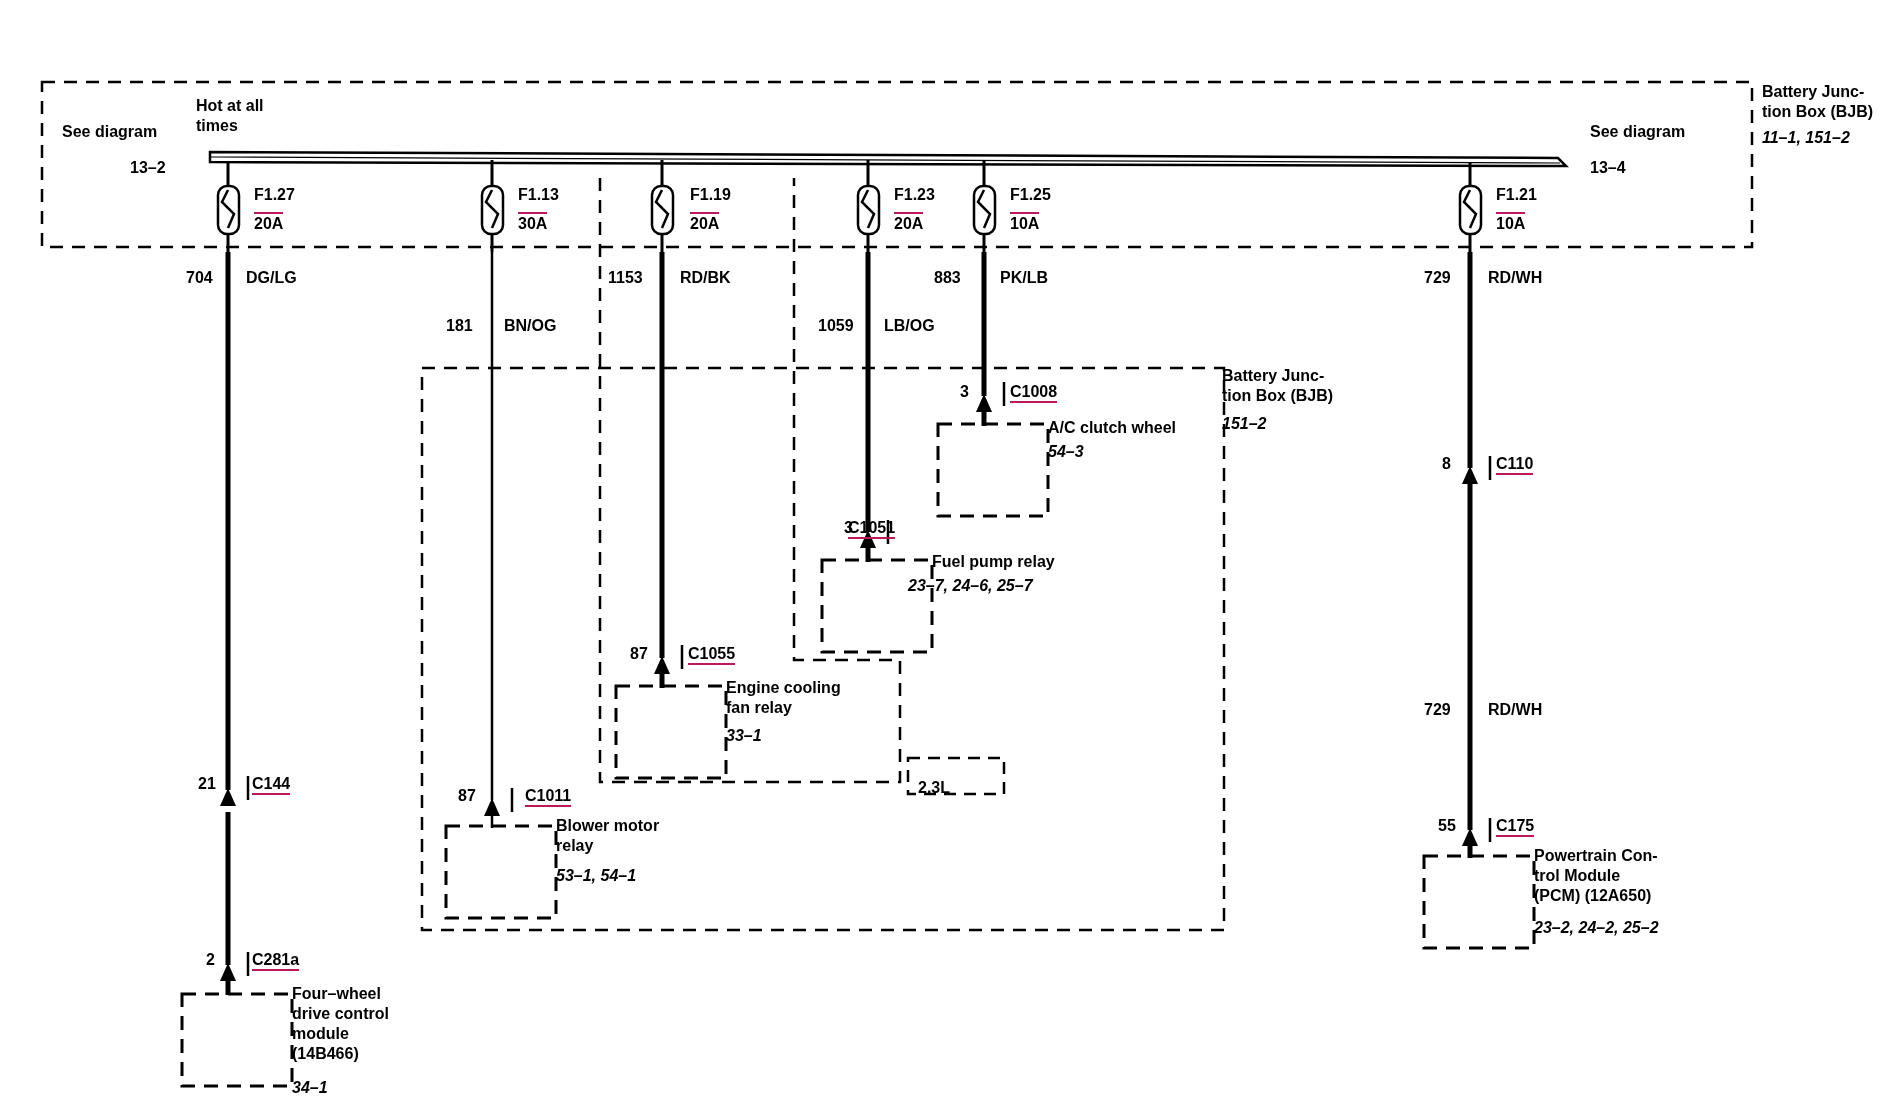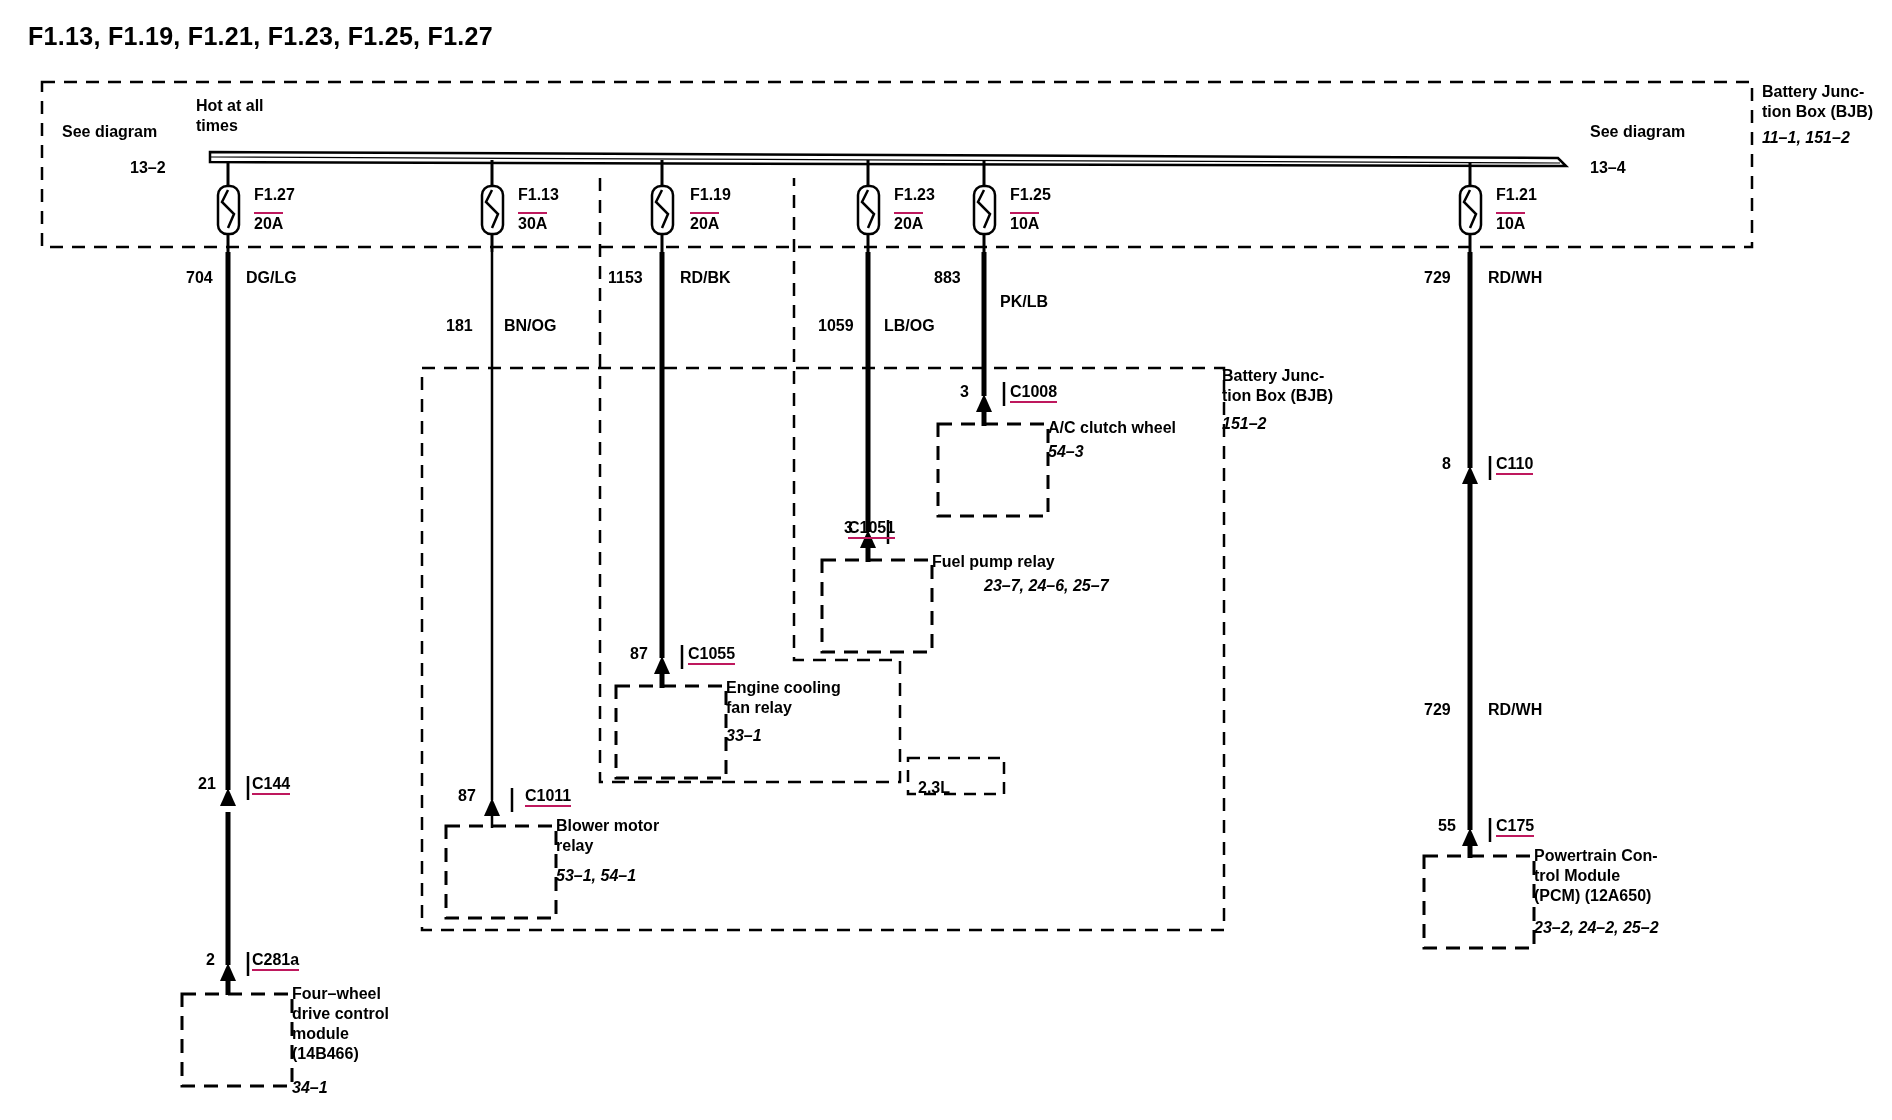--- a/index.html
+++ b/index.html
@@ -60,21 +60,20 @@
     border-bottom: 2px solid #be185d;
     display: inline-block;
     line-height: 1.15;
   }
 </style>
 </head>
 <body>
 
 <div id="page">
 
-  <div id="title">F1.13, F1.19, F1.21, F1.23, F1.25, F1.27</div>
 
   <svg id="diagram" viewBox="0 0 1892 1120" xmlns="http://www.w3.org/2000/svg">
 
     <rect x="42" y="82" width="1710" height="165" fill="none" stroke="#000" stroke-width="2.5" stroke-dasharray="13,9"></rect>
 
     <path d="M 210 152 L 1558 158 L 1566 166 L 210 162 Z" fill="#ffffff" stroke="#000" stroke-width="2.5"></path>
     <line x1="210" y1="157" x2="1560" y2="163" stroke="#000" stroke-width="1.2"></line>
 
     <g>
       <line x1="228" y1="162" x2="228" y2="186" stroke="#000" stroke-width="3"></line>
@@ -205,21 +204,21 @@
   <div class="lbl" style="left:446px; top:316px;">181</div>
   <div class="lbl" style="left:504px; top:316px;">BN/OG</div>
 
   <div class="lbl" style="left:608px; top:268px;">1153</div>
   <div class="lbl" style="left:680px; top:268px;">RD/BK</div>
 
   <div class="lbl" style="left:818px; top:316px;">1059</div>
   <div class="lbl" style="left:884px; top:316px;">LB/OG</div>
 
   <div class="lbl" style="left:934px; top:268px;">883</div>
-  <div class="lbl" style="left:1000px; top:268px;margin-top:24px;">PK/LB</div>
+  <div class="lbl" style="left:1000px; top:268px;">PK/LB</div>
 
   <div class="lbl" style="left:1424px; top:268px;">729</div>
   <div class="lbl" style="left:1488px; top:268px;">RD/WH</div>
 
   <div class="lbl" style="left:1424px; top:700px;">729</div>
   <div class="lbl" style="left:1488px; top:700px;">RD/WH</div>
 
   <div class="lbl" style="left:1222px; top:366px;">Battery Junc-
 tion Box (BJB)</div>
   <div class="lbl ital" style="left:1222px; top:414px;">151–2</div>
@@ -227,21 +226,21 @@
   <div class="lbl" style="left:918px; top:762px;margin-top:16px;">2.3L</div>
 
   <div class="lbl" style="left:960px; top:382px;">3</div>
   <div class="lbl" style="left:1010px; top:382px;"><span class="underline">C1008</span></div>
   <div class="lbl" style="left:1048px; top:418px;">A/C clutch wheel</div>
   <div class="lbl ital" style="left:1048px; top:442px;">54–3</div>
 
   <div class="lbl" style="left:844px; top:518px;">3</div>
   <div class="lbl" style="left:848px; top:518px;"><span class="underline">C1051</span></div>
   <div class="lbl" style="left:932px; top:552px;">Fuel pump relay</div>
-  <div class="lbl ital" style="left:984px; top:576px;font-style:italic;">23–7, 24–6, 25–7</div>
+  <div class="lbl ital" style="left:908px; top:576px;font-style:italic;">23–7, 24–6, 25–7</div>
 
   <div class="lbl" style="left:630px; top:644px;">87</div>
   <div class="lbl" style="left:688px; top:644px;"><span class="underline">C1055</span></div>
   <div class="lbl" style="left:726px; top:678px;">Engine cooling
 fan relay</div>
   <div class="lbl ital" style="left:726px; top:726px;">33–1</div>
 
   <div class="lbl" style="left:458px; top:786px;">87</div>
   <div class="lbl" style="left:525px; top:786px;"><span class="underline">C1011</span></div>
   <div class="lbl" style="left:556px; top:816px;">Blower motor

